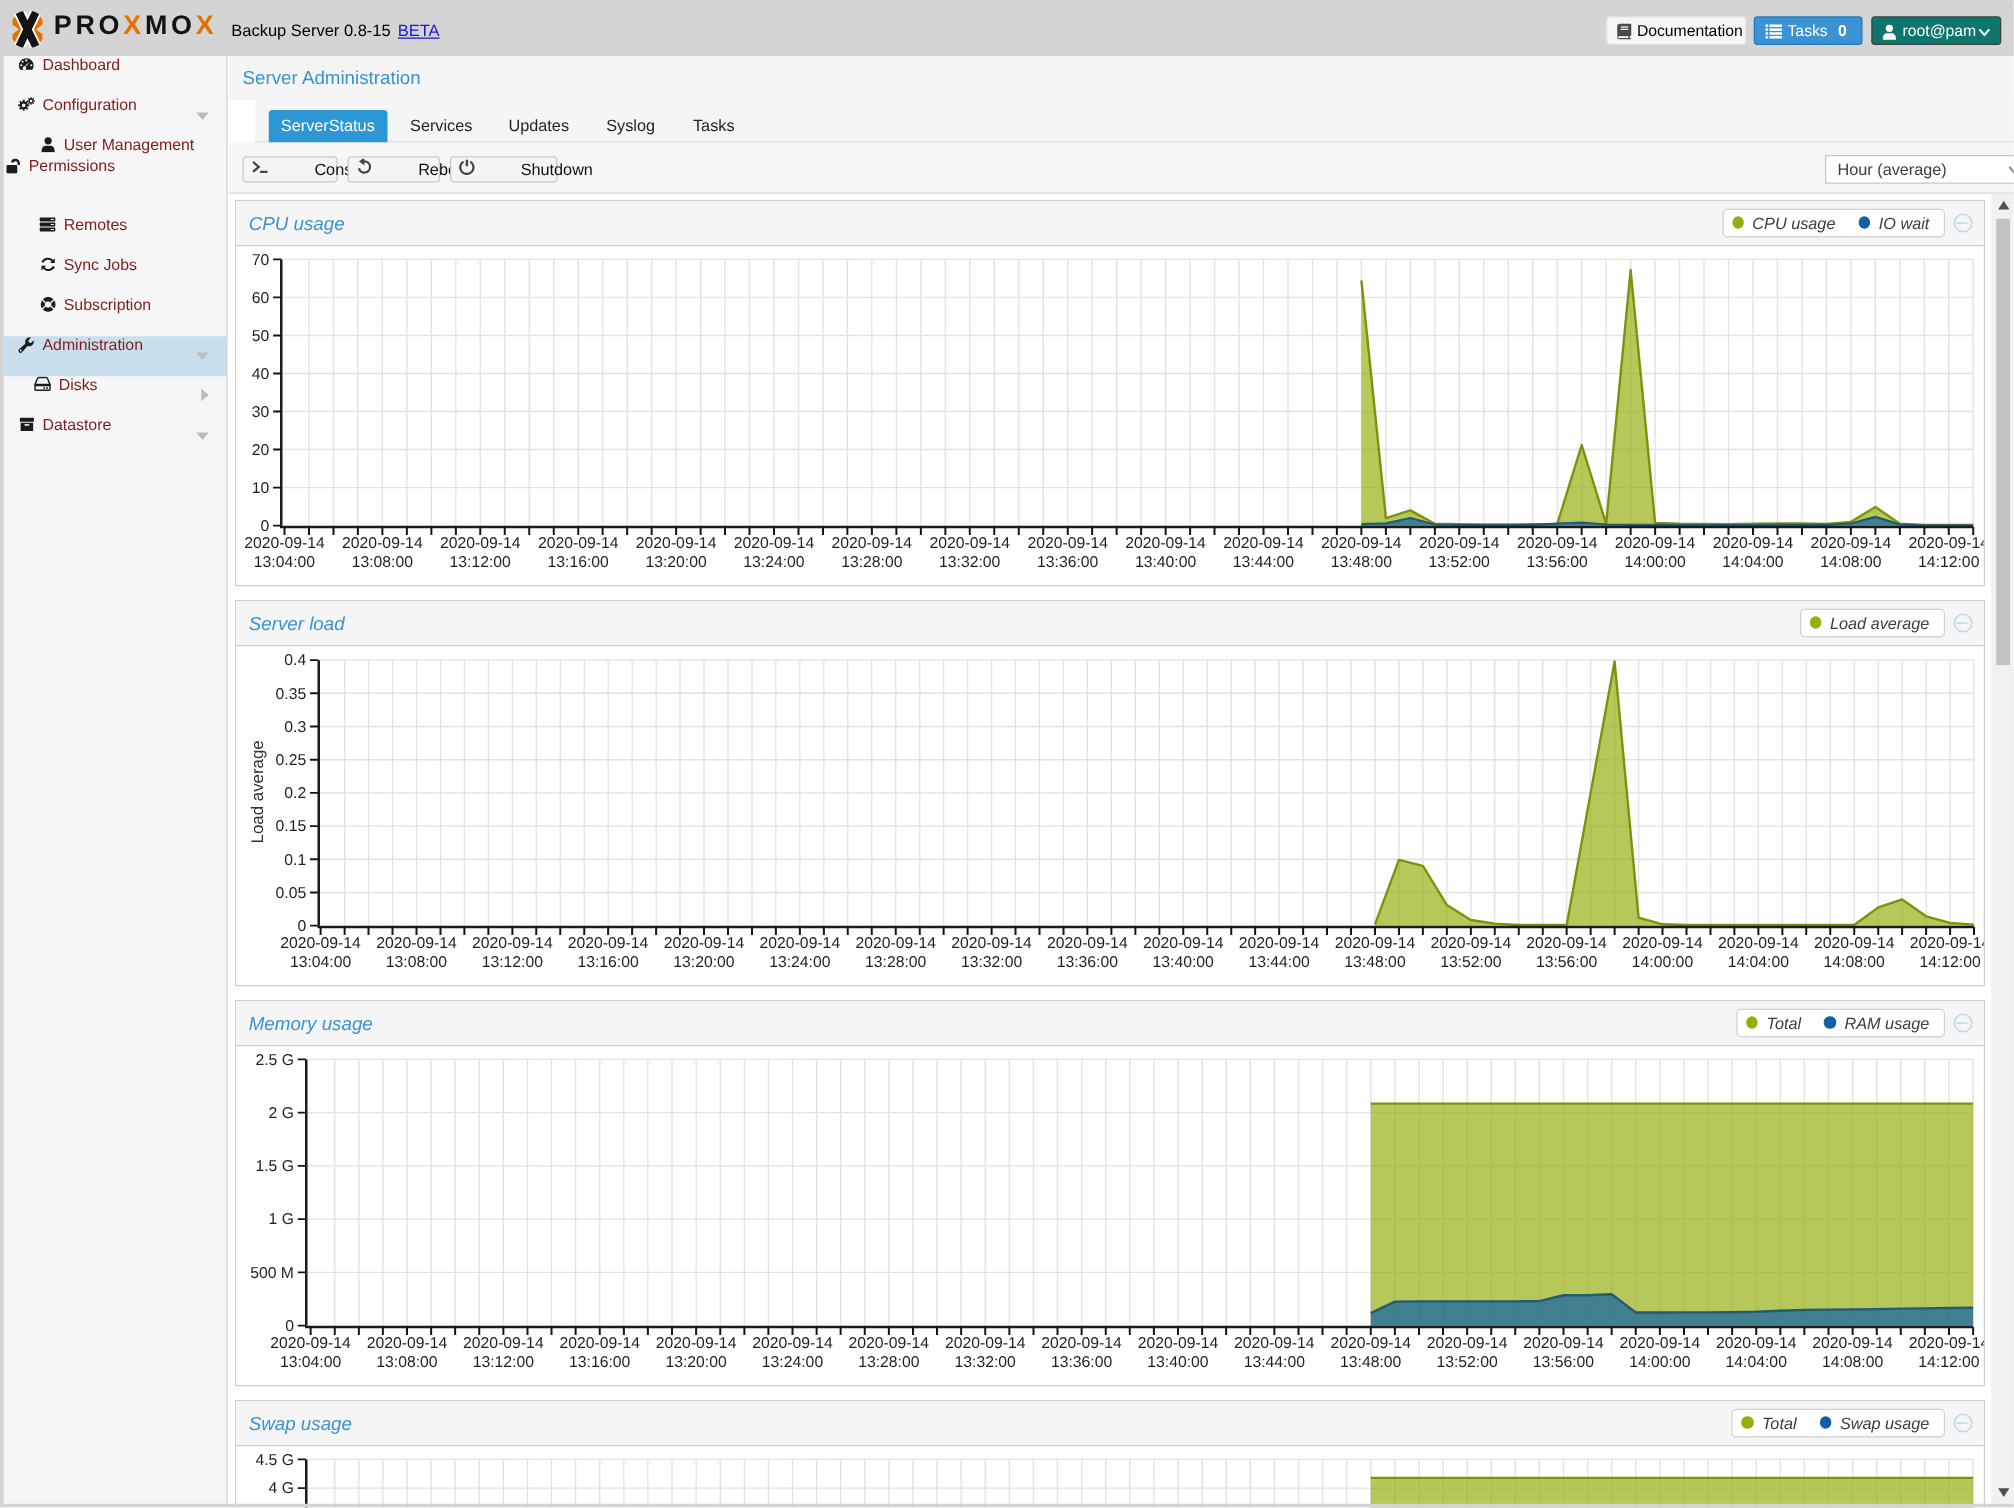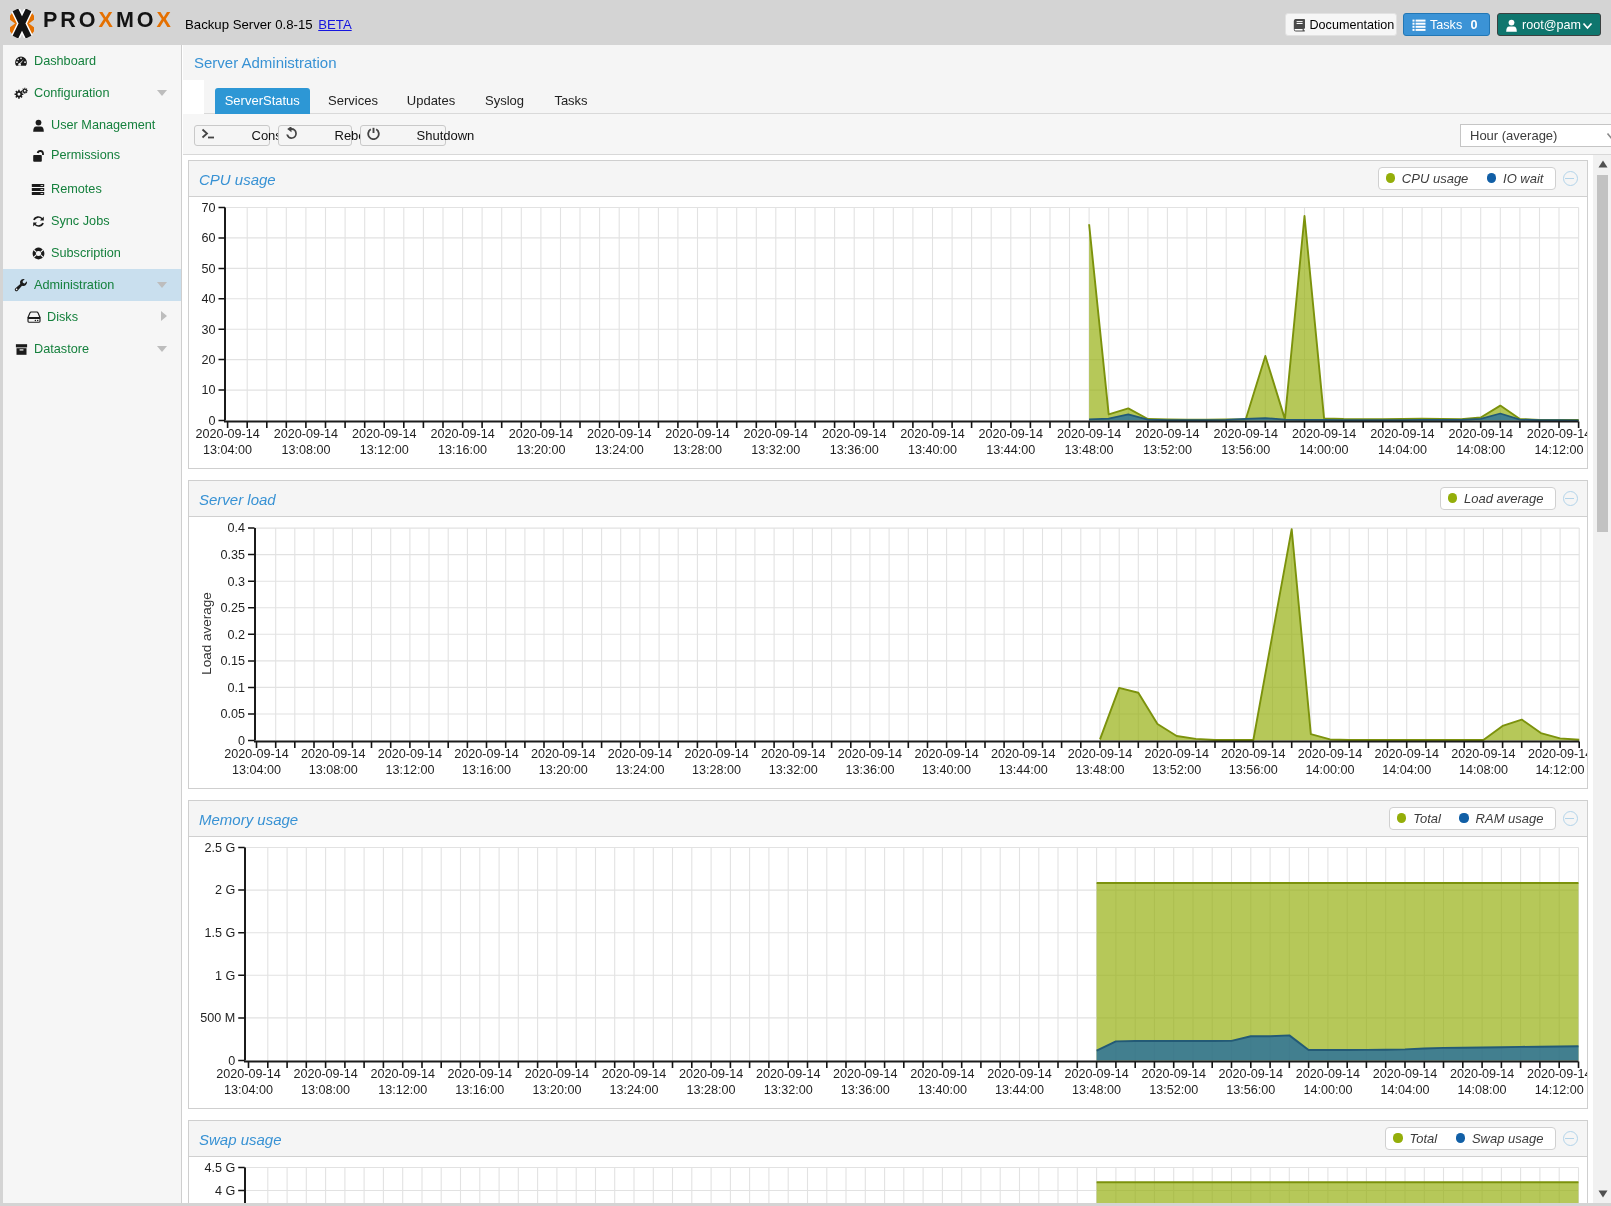--- a/index.html
+++ b/index.html
@@ -14,21 +14,21 @@
 #btn-doc { left:1284.5px; top:12.5px; width:112.5px; background:#f6f6f6; color:#000;
   border:1px solid #e2e2e2; }
 #btn-tasks { left:1403px; top:12.5px; width:86.5px; background:#3b93d6; color:#fff;
   border:1px solid #2277b5; }
 #btn-user { left:1497px; top:12.5px; width:103.5px; background:#0f766e; color:#fff;
   border:1px solid #3a4040; }
 
 #sidebar { position:absolute; left:3px; top:45px; width:179px; height:1158px;
   background:#f6f6f6; border-right:1px solid #cfcfcf; }
 .nav { position:absolute; left:0; width:178px; height:32px; display:flex;
-  align-items:center; font-size:12.7px; color:#15803d; }
+  font-size:12.7px; color:#7f1d1d; }
 .nav .ic { width:14px; margin-right:6px; display:inline-flex; justify-content:center; }
 .nav.sel { background:#c9dfee; }
 .caret-d { position:absolute; right:14px; top:13px; width:0; height:0;
   border-left:5.5px solid transparent; border-right:5.5px solid transparent;
   border-top:6.5px solid #bdbdbd; }
 .caret-r { position:absolute; right:14px; top:10px; width:0; height:0;
   border-top:5.5px solid transparent; border-bottom:5.5px solid transparent;
   border-left:6.5px solid #bdbdbd; }
 
 #title { position:absolute; left:194px; top:54px; font-size:15px; color:#3892d4; }
@@ -150,21 +150,21 @@
     </div>
 <div class="nav" style="top:64px;padding-left:28px">
       <span class="ic">
         <svg width="13" height="13" viewBox="0 0 13 13" style="display:block">
           <circle cx="6.5" cy="3.6" r="2.9" fill="#1b1b1b"></circle>
           <path d="M1.2 12.8 q0 -5.2 3.1 -5.2 h4.4 q3.1 0 3.1 5.2 Z" fill="#1b1b1b"></path>
         </svg>
       </span>
       <span>User Management</span>
     </div>
-<div class="nav" style="top:94px;padding-left:28px">
+<div class="nav" style="top:81px;">
       <span class="ic">
         <svg width="13" height="13" viewBox="0 0 13 13" style="display:block">
           <path d="M11.9 5.9 L11.9 4.3 a3.6 3.6 0 0 0 -7.1 -0.6 l1.8 0.45 a1.8 1.8 0 0 1 3.5 0.4 L10.1 5.9 Z" fill="#1b1b1b"></path>
           <rect x="1.2" y="5.9" width="8.6" height="6.8" rx="0.9" fill="#1b1b1b"></rect>
         </svg>
       </span>
       <span>Permissions</span>
     </div>
 <div class="nav" style="top:128px;padding-left:28px">
       <span class="ic">

